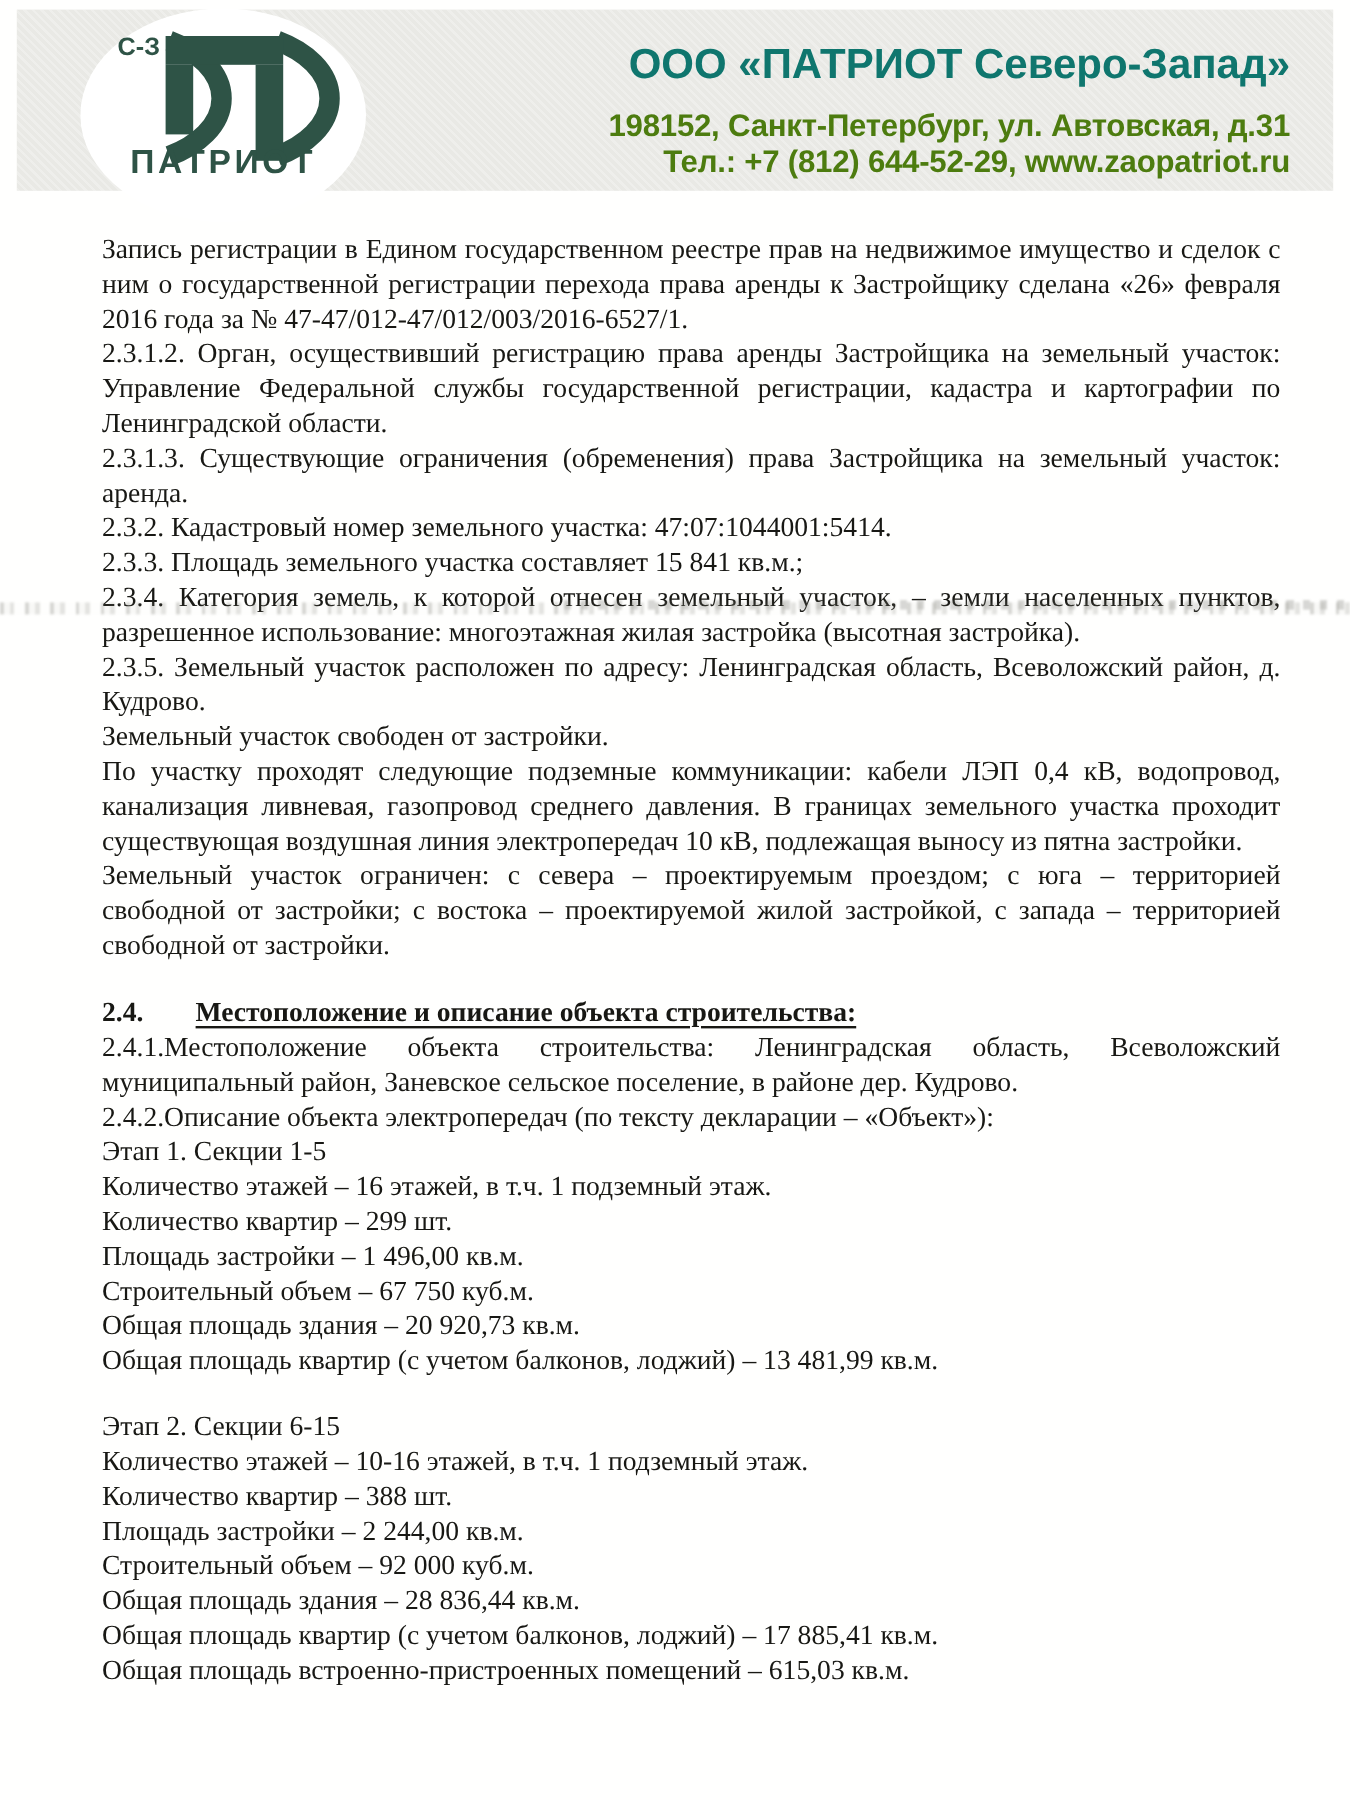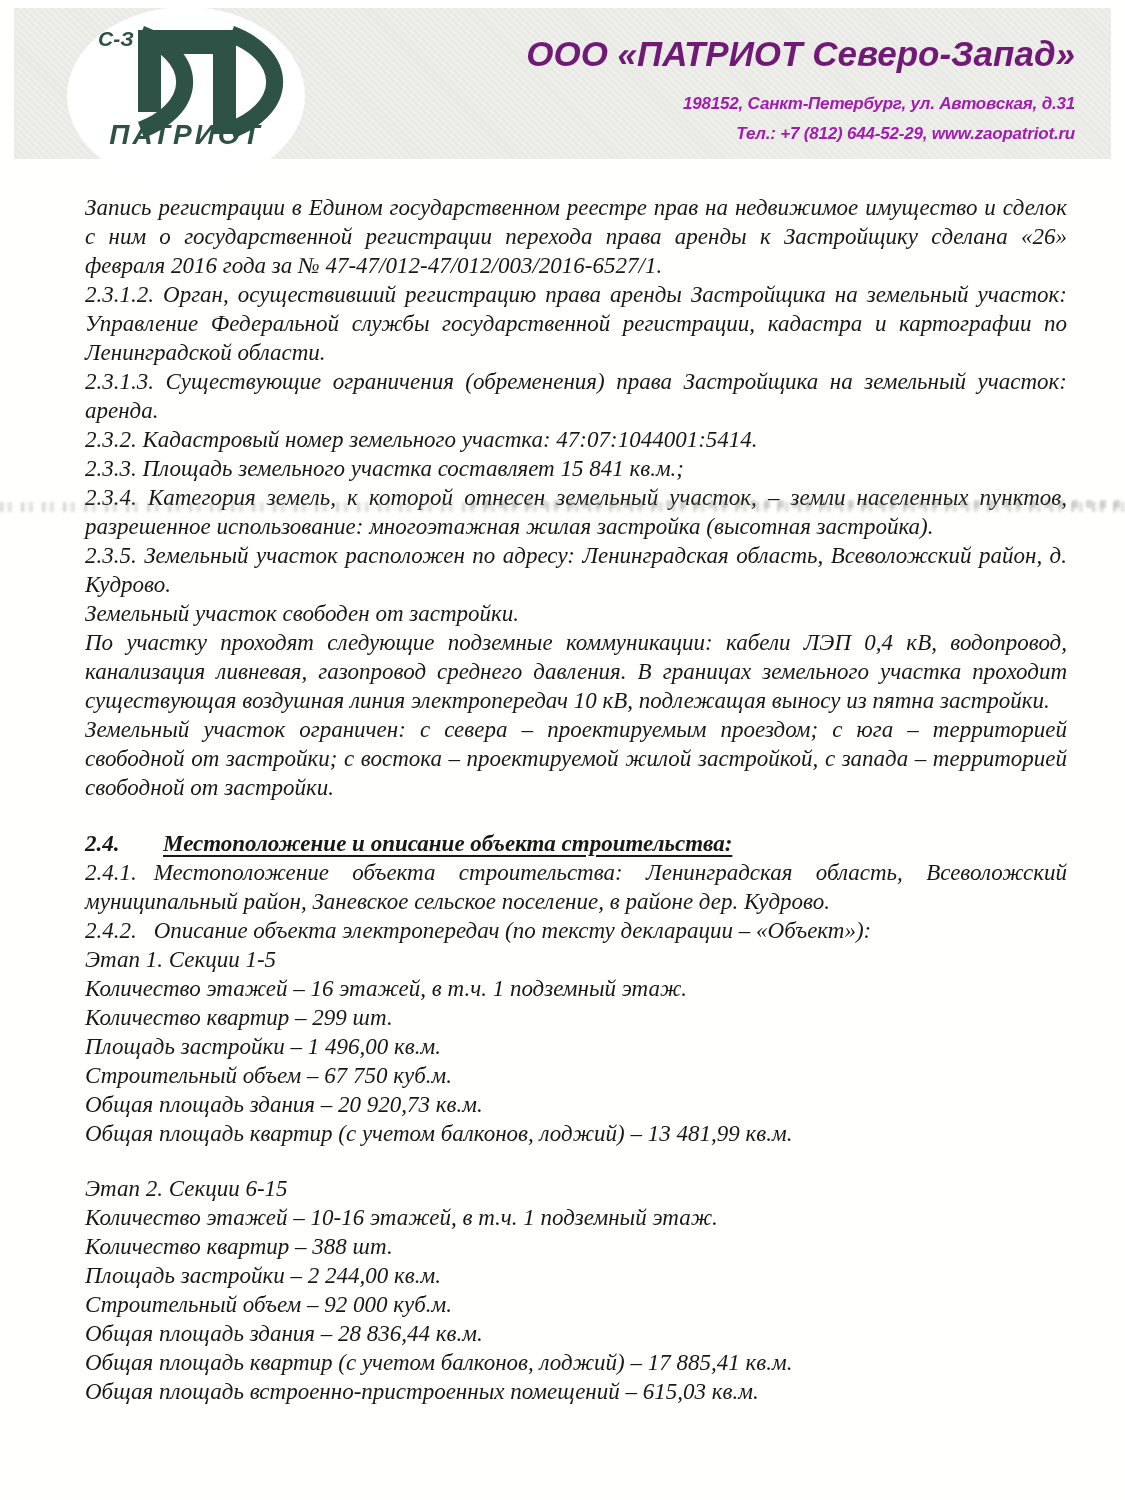--- a/index.html
+++ b/index.html
@@ -1,32 +1,32 @@
 <!DOCTYPE html>
 <html lang="ru"><head>
 <meta charset="utf-8">
 <style>
   html,body{margin:0;padding:0;background:#fff;}
   .page{position:relative;width:1125px;height:1500px;background:#fffffe;overflow:hidden;
-        font-family:"Liberation Serif",serif;font-style:italic;}
+        font-family:"Liberation Serif",serif;}
   
   .band{position:absolute;top:8px;left:14px;width:1097px;height:151px;background:#e9e9e5;}
   .band:after{content:"";position:absolute;inset:0;
         background:repeating-linear-gradient(45deg,rgba(255,255,255,.25) 0 2px,transparent 2px 5px);}
   .logo{position:absolute;top:4px;left:64px;width:244px;height:186px;}
   .hdr-text{position:absolute;top:36px;right:50px;text-align:right;
         font-family:"Liberation Sans",sans-serif;}
-  .company{margin:0 0 17px 0;font-size:35px;line-height:36px;font-weight:bold;color:#701a75;}
-  .addr,.tel{font-size:17px;line-height:30px;font-weight:600;color:#a21caf;letter-spacing:-0.2px;}
+  .company{margin:0 0 17px 0;font-size:35px;line-height:36px;font-weight:bold;color:#0f766e;}
+  .addr,.tel{font-size:26px;line-height:30px;font-weight:600;color:#4d7c0f;letter-spacing:-0.2px;}
   
   .doc{position:absolute;top:193px;left:85px;width:982px;}
   .para{margin:0;font-size:23px;line-height:29px;text-align:justify;color:#18181 6;color:#181814;}
   .para.gap{margin-top:26px;}
   .para.heading{margin-top:27px;}
-  .pnum{display:inline-block;margin-right:17px;}
+  .pnum{display:inline-block;margin-right:0;}
   .pnum-h{display:inline-block;width:78px;font-weight:bold;}
   .htitle{font-weight:bold;text-decoration:underline;text-decoration-thickness:2px;text-underline-offset:4px;}
   
   .scan-artifact{position:absolute;top:502px;left:0;width:1125px;height:10px;opacity:.5;
         filter:blur(1px);pointer-events:none;
         background:
           repeating-linear-gradient(90deg,rgba(110,110,100,.55) 0 3px,rgba(170,170,158,.15) 3px 8px,
             rgba(120,120,110,.4) 8px 12px,rgba(210,210,200,.05) 12px 21px);}
   .scan-artifact:before{content:"";position:absolute;left:470px;width:655px;top:-2px;height:8px;
         background:repeating-linear-gradient(90deg,rgba(100,100,92,.5) 0 6px,transparent 6px 14px);

